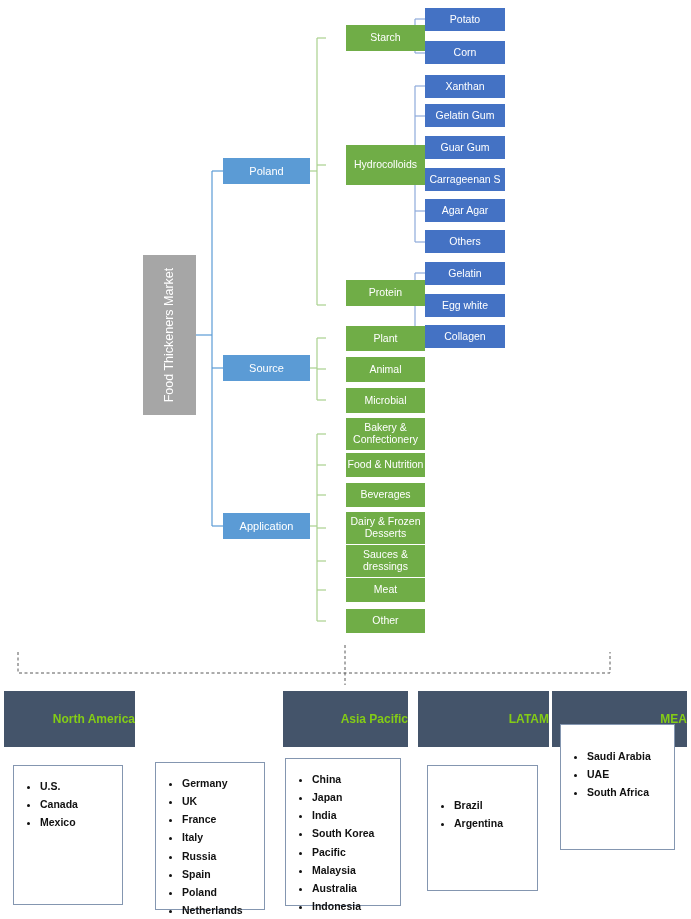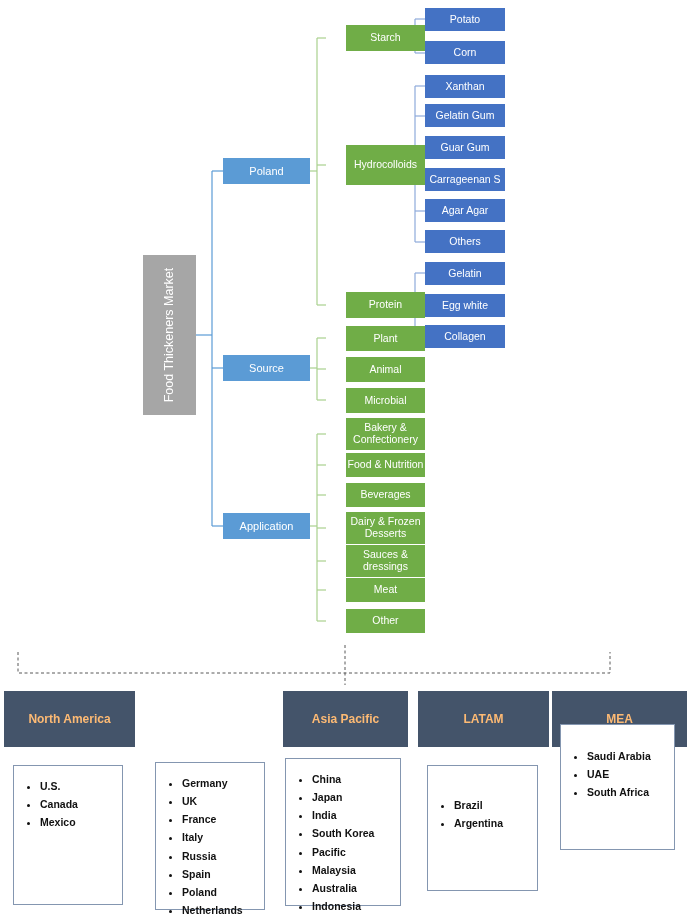--- a/index.html
+++ b/index.html
@@ -25,22 +25,22 @@
   
   .seg{background:#70ad47;font-size:10.5px;left:326px;width:79px;margin-left:20px;}
   
   .leaf{background:#4472c4;font-size:10.5px;left:425px;width:80px;height:23px;}
 
   
   #wires{position:absolute;left:0;top:0;width:691px;height:919px;}
 
   
   .reg-head{position:absolute;box-sizing:border-box;background:#44546a;
-            color:#fdba74;font-size:12px;font-weight:bold;display:flex;
-            align-items:center;justify-content:center;height:58px;top:690px;
+            color:#84cc16;font-size:12px;font-weight:bold;display:flex;
+            align-items:center;justify-content:flex-end;height:58px;top:690px;
             border:1px solid #ffffff;}
   .reg-list{position:absolute;box-sizing:border-box;background:#ffffff;
             border:1px solid #8496b0;}
   .reg-list ul{margin:0;padding:14px 0 10px 26px;list-style:disc;}
   .reg-list li{font-size:10.5px;font-weight:bold;color:#111111;
                margin-bottom:5px;line-height:1.25;}
 </style>
 </head>
 <body>
 
@@ -149,21 +149,21 @@
   <div class="node leaf" style="top:168px">
     <span>Carrageenan S</span>
     </div>
   <div class="node leaf" style="top:199px">
     <span>Agar Agar</span>
     </div>
   <div class="node leaf" style="top:230px">
     <span>Others</span>
     </div>
 
-  <div class="node seg" style="top:292px;height:26px">
+  <div class="node seg" style="top:280px;height:26px">
     <span>Protein</span>
     </div>
   <div class="node leaf" style="top:262px">
     <span>Gelatin</span>
     </div>
   <div class="node leaf" style="top:294px">
     <span>Egg white</span>
     </div>
   <div class="node leaf" style="top:325px">
     <span>Collagen</span>

